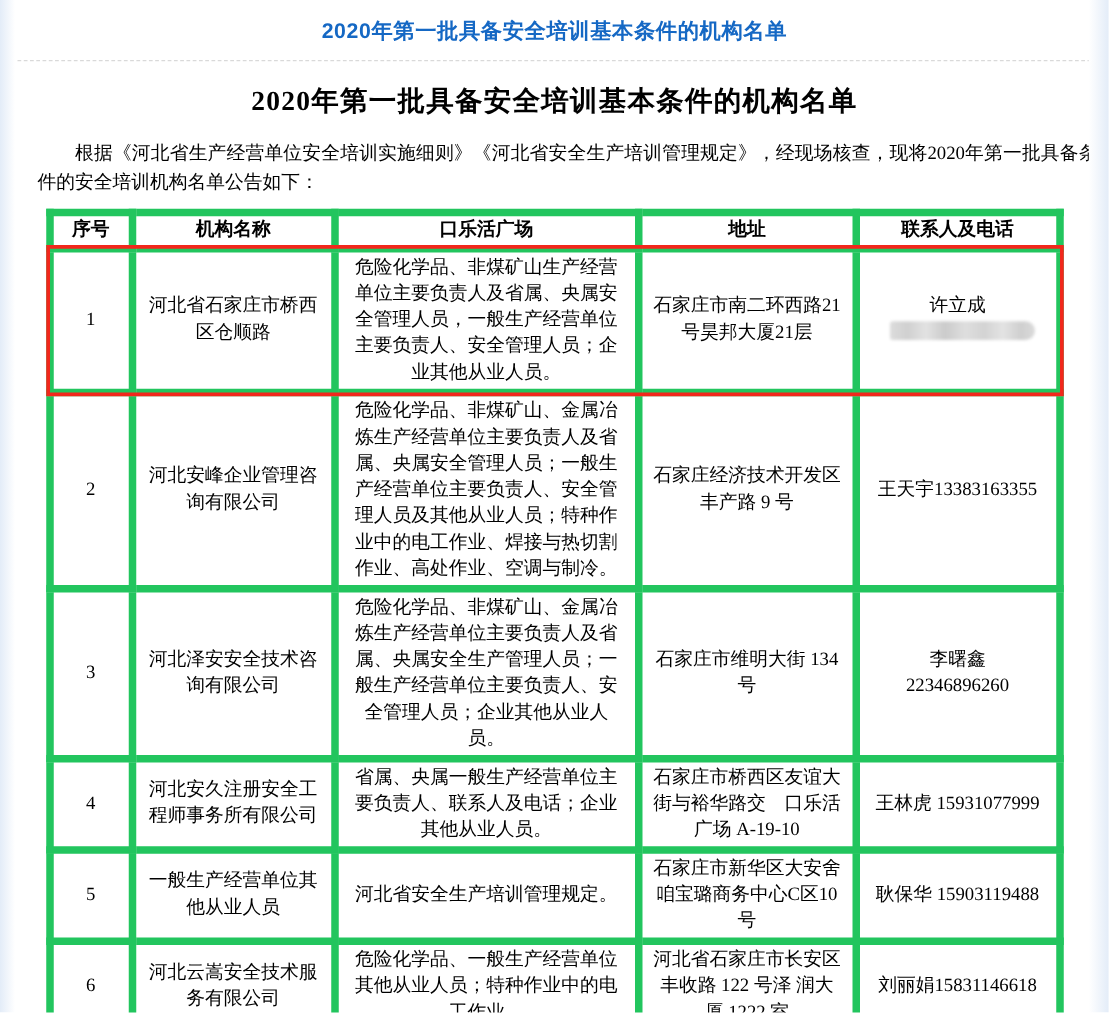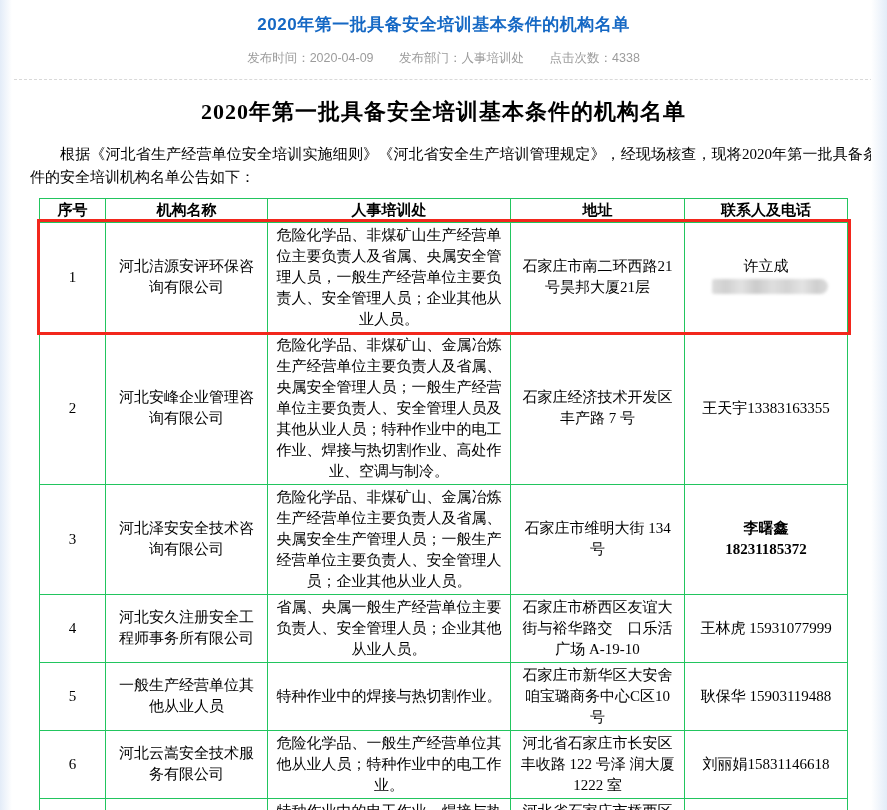--- a/index.html
+++ b/index.html
@@ -36,107 +36,102 @@
   table.list {
     width:808px; margin:0 auto; border-collapse:collapse; table-layout:fixed;
     font-size:15px;
   }
   table.list col.c-no    { width:66px; }
   table.list col.c-name  { width:162px; }
   table.list col.c-scope { width:243px; }
   table.list col.c-addr  { width:174px; }
   table.list col.c-tel   { width:163px; }
   table.list th, table.list td {
-    border:1px solid #22c55e; padding:2px 8px; text-align:center;
+    border:6px solid #22c55e; padding:2px 8px; text-align:center;
     line-height:1.4; vertical-align:middle;
   }
   table.list th { height:22px; font-weight:700; padding:1px 4px; }
   td.scope { text-align:justify; padding:4px 10px; }
   tr.highlighted { outline:3px solid var(--highlight_red,#f2271c); outline-offset:0; }
-  td.stack span { display:block;font-weight:bold; }
+  td.stack span { display:block; }
 
   .blur-strip {
     display:inline-block; width:116px; height:15px; margin-left:8px;
     vertical-align:-2px; border-radius:3px 9px 9px 3px;
     background:linear-gradient(90deg,#dcdcdc 0%,#d0d0d0 12%,#e2e2e2 25%,#cbcbcb 38%,#dedede 52%,#d3d3d3 65%,#e3e3e3 78%,#cfcfcf 90%,#dadada 100%);
     filter:blur(1.4px);
   }
 </style>
 </head>
 <body>
 
 <div class="edge edge-left"></div>
 <div class="edge edge-right"></div>
 
 <div class="top-block">
   <div class="page-title">2020年第一批具备安全培训基本条件的机构名单</div>
-  <div class="meta">
-    <span>发布时间：2020-04-09</span>
-    <span>发布部门：人事培训处</span>
-    <span>点击次数：4338</span>
-  </div>
   <hr class="dashed-sep">
 </div>
 
 <div class="article-title">2020年第一批具备安全培训基本条件的机构名单</div>
 <p class="intro">根据《河北省生产经营单位安全培训实施细则》《河北省安全生产培训管理规定》，经现场核查，现将2020年第一批具备条件的安全培训机构名单公告如下：</p>
 
 <table class="list">
   <colgroup>
     <col class="c-no">
       <col class="c-name">
       <col class="c-scope">
       <col class="c-addr">
       <col class="c-tel">
   </colgroup>
   <thead>
     <tr>
       <th>序号</th>
       <th>机构名称</th>
-      <th>人事培训处</th>
+      <th>口乐活广场</th>
       <th>地址</th>
       <th>联系人及电话</th>
     </tr>
   </thead>
   <tbody>
     <tr class="highlighted">
       <td>1</td>
-      <td>河北洁源安评环保咨询有限公司</td>
+      <td>河北省石家庄市桥西区仓顺路</td>
       <td class="scope">危险化学品、非煤矿山生产经营单位主要负责人及省属、央属安全管理人员，一般生产经营单位主要负责人、安全管理人员；企业其他从业人员。</td>
       <td>石家庄市南二环西路21号昊邦大厦21层</td>
       <td><span>许立成</span><span class="blur-strip"></span></td>
     </tr>
     <tr>
       <td>2</td>
       <td>河北安峰企业管理咨询有限公司</td>
       <td class="scope">危险化学品、非煤矿山、金属冶炼生产经营单位主要负责人及省属、央属安全管理人员；一般生产经营单位主要负责人、安全管理人员及其他从业人员；特种作业中的电工作业、焊接与热切割作业、高处作业、空调与制冷。</td>
-      <td>石家庄经济技术开发区丰产路 7 号</td>
+      <td>石家庄经济技术开发区丰产路 9 号</td>
       <td>王天宇13383163355</td>
     </tr>
     <tr>
       <td>3</td>
       <td>河北泽安安全技术咨询有限公司</td>
       <td class="scope">危险化学品、非煤矿山、金属冶炼生产经营单位主要负责人及省属、央属安全生产管理人员；一般生产经营单位主要负责人、安全管理人员；企业其他从业人员。</td>
       <td>石家庄市维明大街 134 号</td>
       <td class="stack">
           <span>李曙鑫</span>
-          <span>18231185372</span>
+          <span>22346896260</span>
         </td>
     </tr>
     <tr>
       <td>4</td>
       <td>河北安久注册安全工程师事务所有限公司</td>
-      <td class="scope">省属、央属一般生产经营单位主要负责人、安全管理人员；企业其他从业人员。</td>
+      <td class="scope">省属、央属一般生产经营单位主要负责人、联系人及电话；企业其他从业人员。</td>
       <td>石家庄市桥西区友谊大街与裕华路交　口乐活广场 A-19-10</td>
       <td>王林虎 15931077999</td>
     </tr>
     <tr>
       <td>5</td>
       <td>一般生产经营单位其他从业人员</td>
-      <td class="scope">特种作业中的焊接与热切割作业。</td>
+      <td class="scope">河北省安全生产培训管理规定。</td>
       <td>石家庄市新华区大安舍咱宝璐商务中心C区10号</td>
       <td>耿保华 15903119488</td>
     </tr>
     <tr>
       <td>6</td>
       <td>河北云嵩安全技术服务有限公司</td>
       <td class="scope">危险化学品、一般生产经营单位其他从业人员；特种作业中的电工作业。</td>
       <td>河北省石家庄市长安区丰收路 122 号泽 润大厦 1222 室</td>
       <td>刘丽娟15831146618</td>
     </tr>

